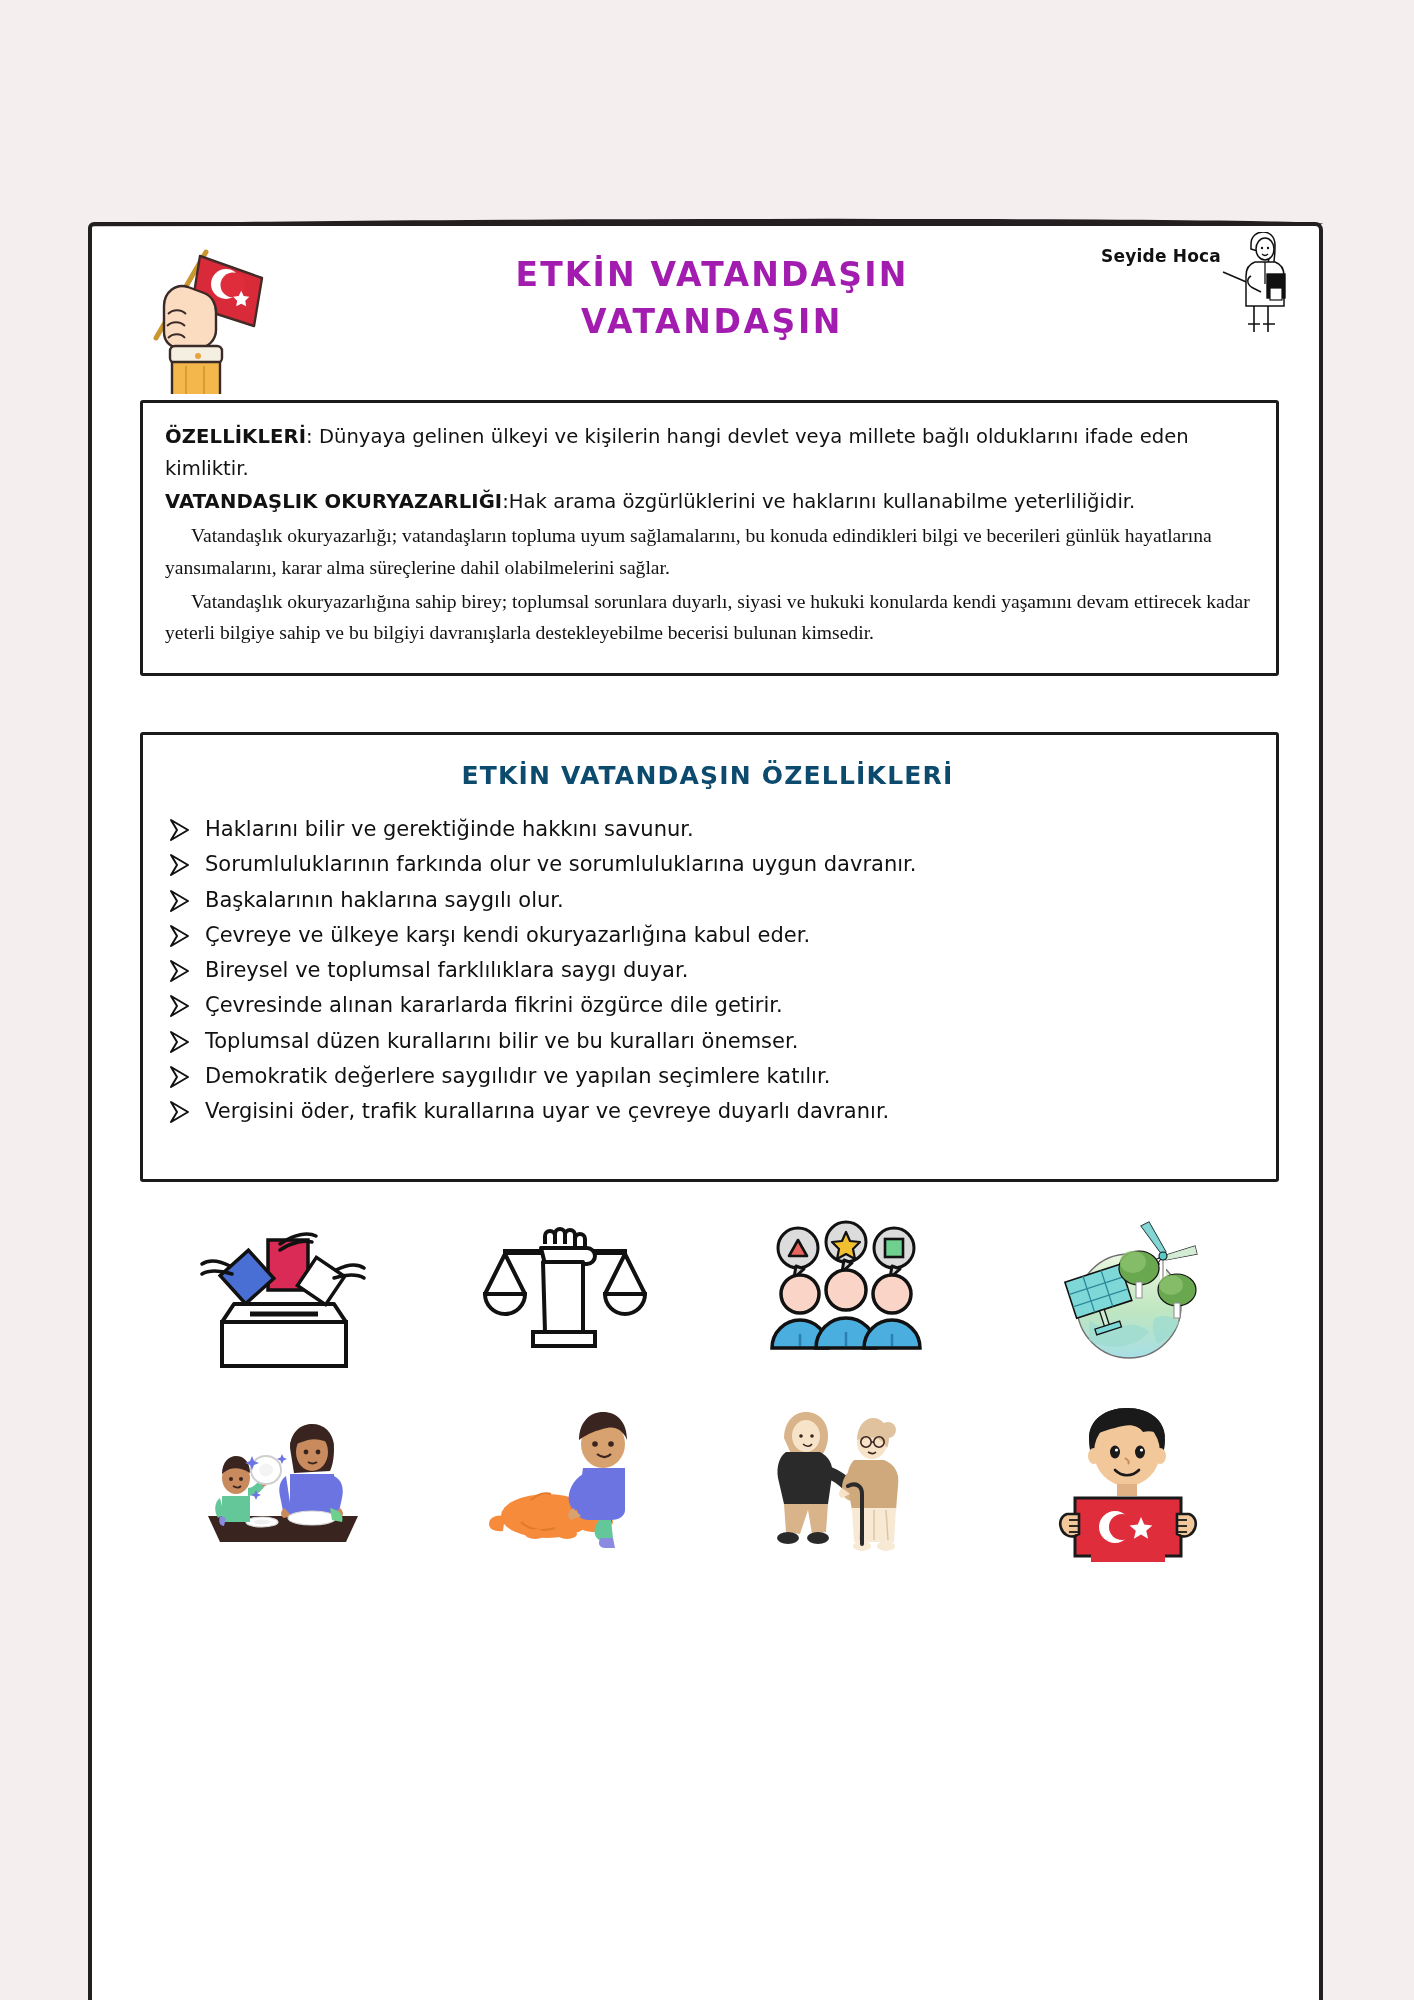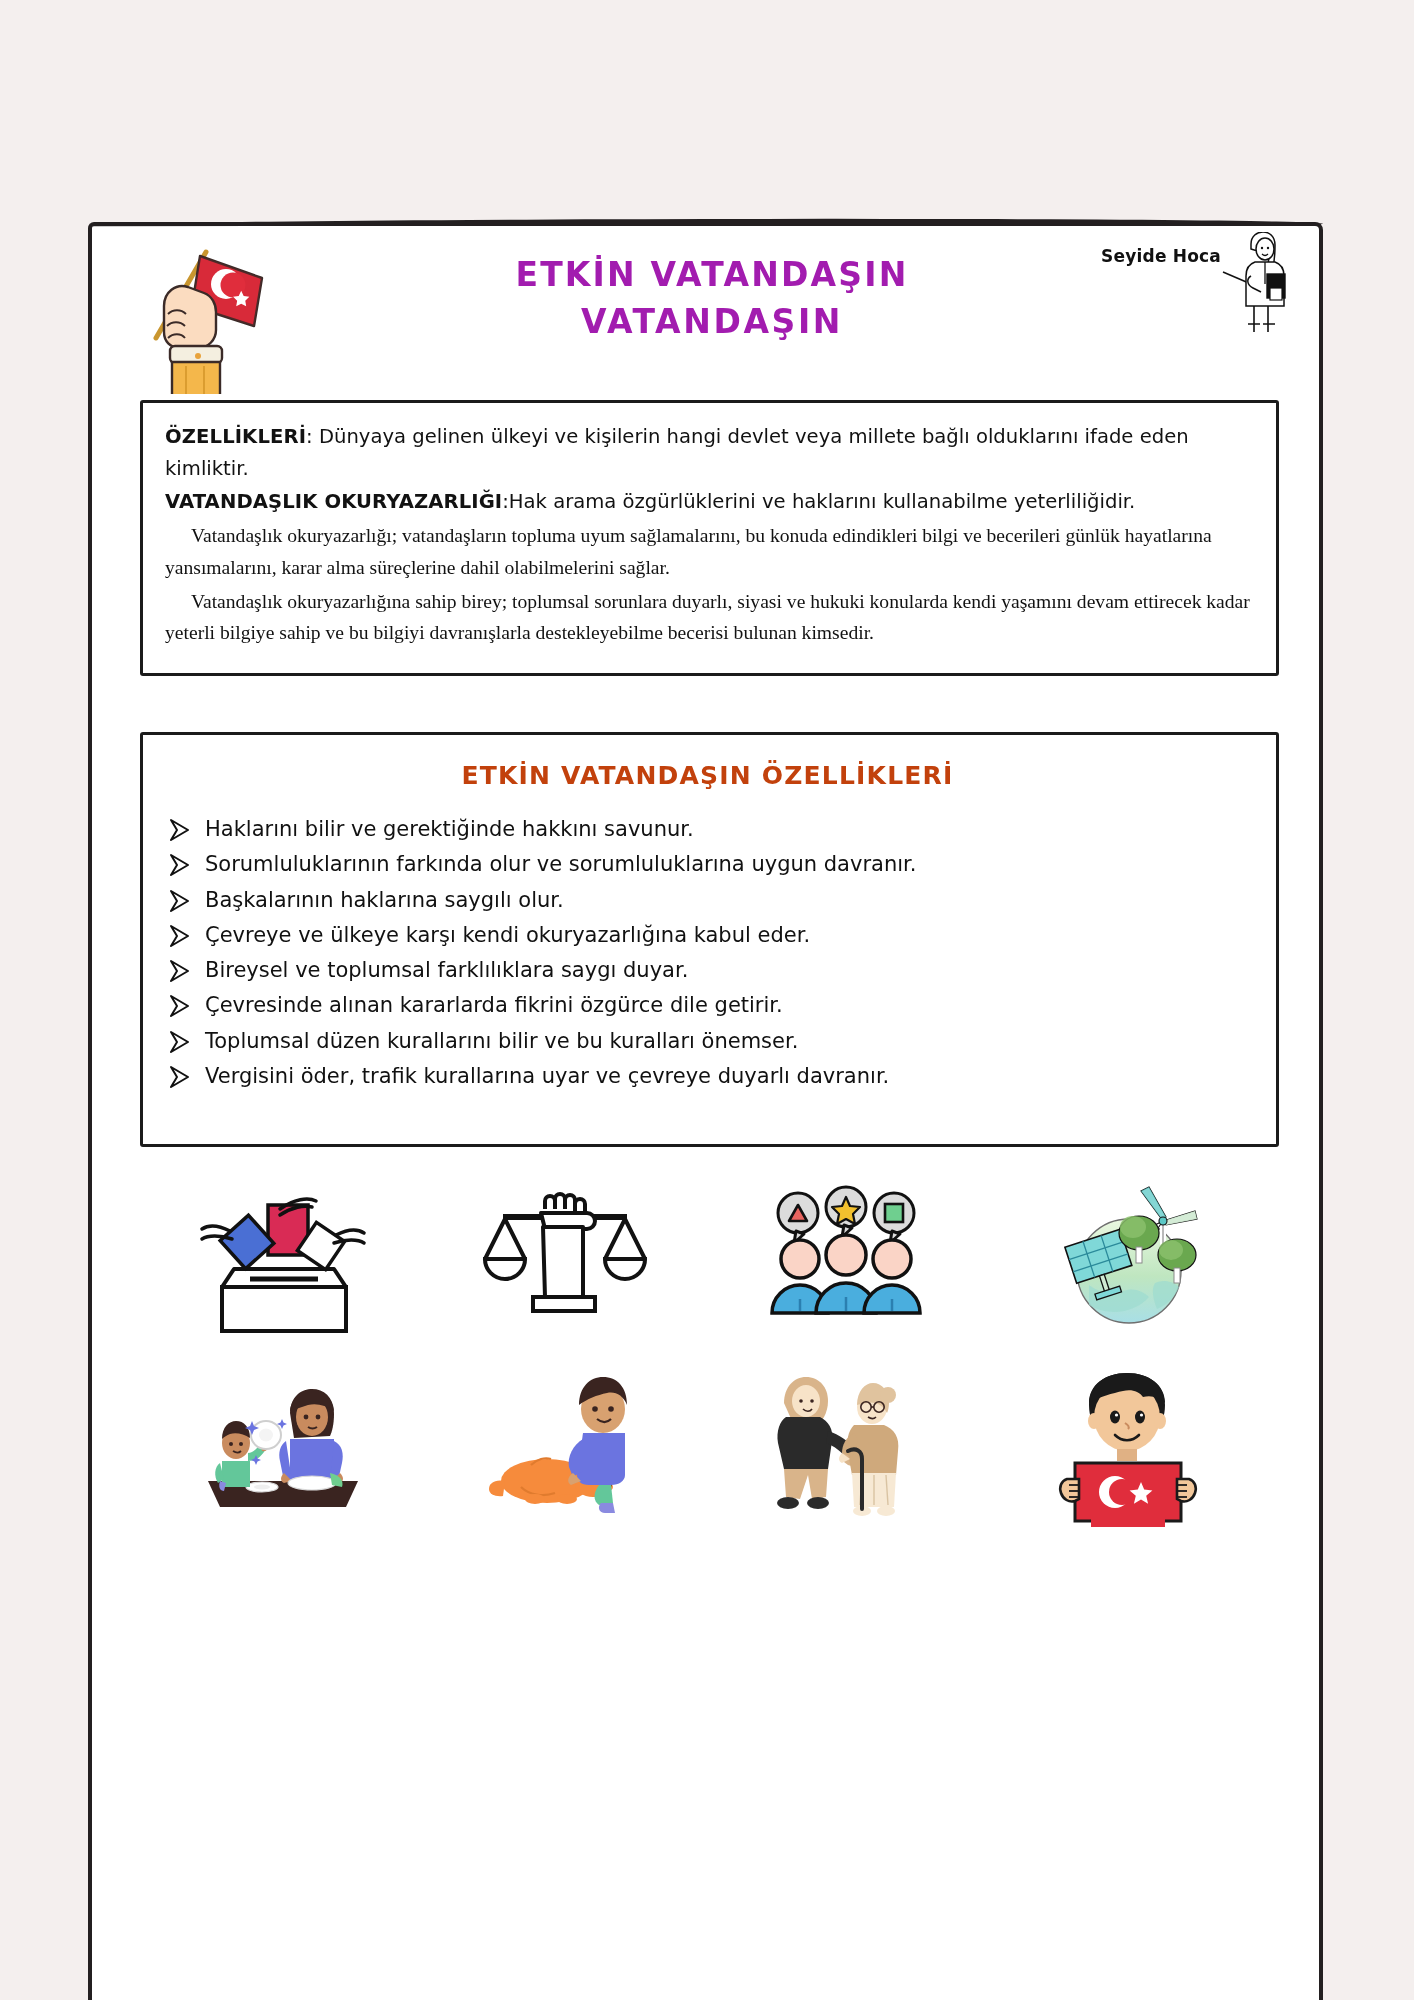--- a/index.html
+++ b/index.html
@@ -114,21 +114,21 @@
 
   .list-box {
     margin: 56px 40px 0 48px;
     padding: 20px 26px 46px 22px;
   }
   .list-heading {
     text-align: center;
     font-size: 25px;
     font-weight: 600;
     letter-spacing: 1.2px;
-    color: #c2410c;
+    color: #0c4a6e;
     margin: 6px 0 26px 0;
   }
   ul.features {
     list-style: none;
     margin: 0;
     padding: 0;
   }
   ul.features li {
     position: relative;
     padding-left: 40px;
@@ -297,20 +297,28 @@
         </span>
         <span>Çevresinde alınan kararlarda fikrini özgürce dile getirir.</span>
       </li>
       <li>
         <span class="chev">
           <svg viewBox="0 0 26 26">
               <path d="M4 3 L21 13 L4 23 L10 13 Z" fill="#fff" stroke="#111" stroke-width="2" stroke-linejoin="round"></path>
             </svg>
         </span>
         <span>Toplumsal düzen kurallarını bilir ve bu kuralları önemser.</span>
+      </li>
+      <li>
+        <span class="chev">
+          <svg viewBox="0 0 26 26">
+              <path d="M4 3 L21 13 L4 23 L10 13 Z" fill="#fff" stroke="#111" stroke-width="2" stroke-linejoin="round"></path>
+            </svg>
+        </span>
+        <span>Demokratik değerlere saygılıdır ve yapılan seçimlere katılır.</span>
       </li>
       <li>
         <span class="chev">
           <svg viewBox="0 0 26 26">
               <path d="M4 3 L21 13 L4 23 L10 13 Z" fill="#fff" stroke="#111" stroke-width="2" stroke-linejoin="round"></path>
             </svg>
         </span>
         <span>Vergisini öder, trafik kurallarına uyar ve çevreye duyarlı davranır.</span>
       </li>
     </ul>

